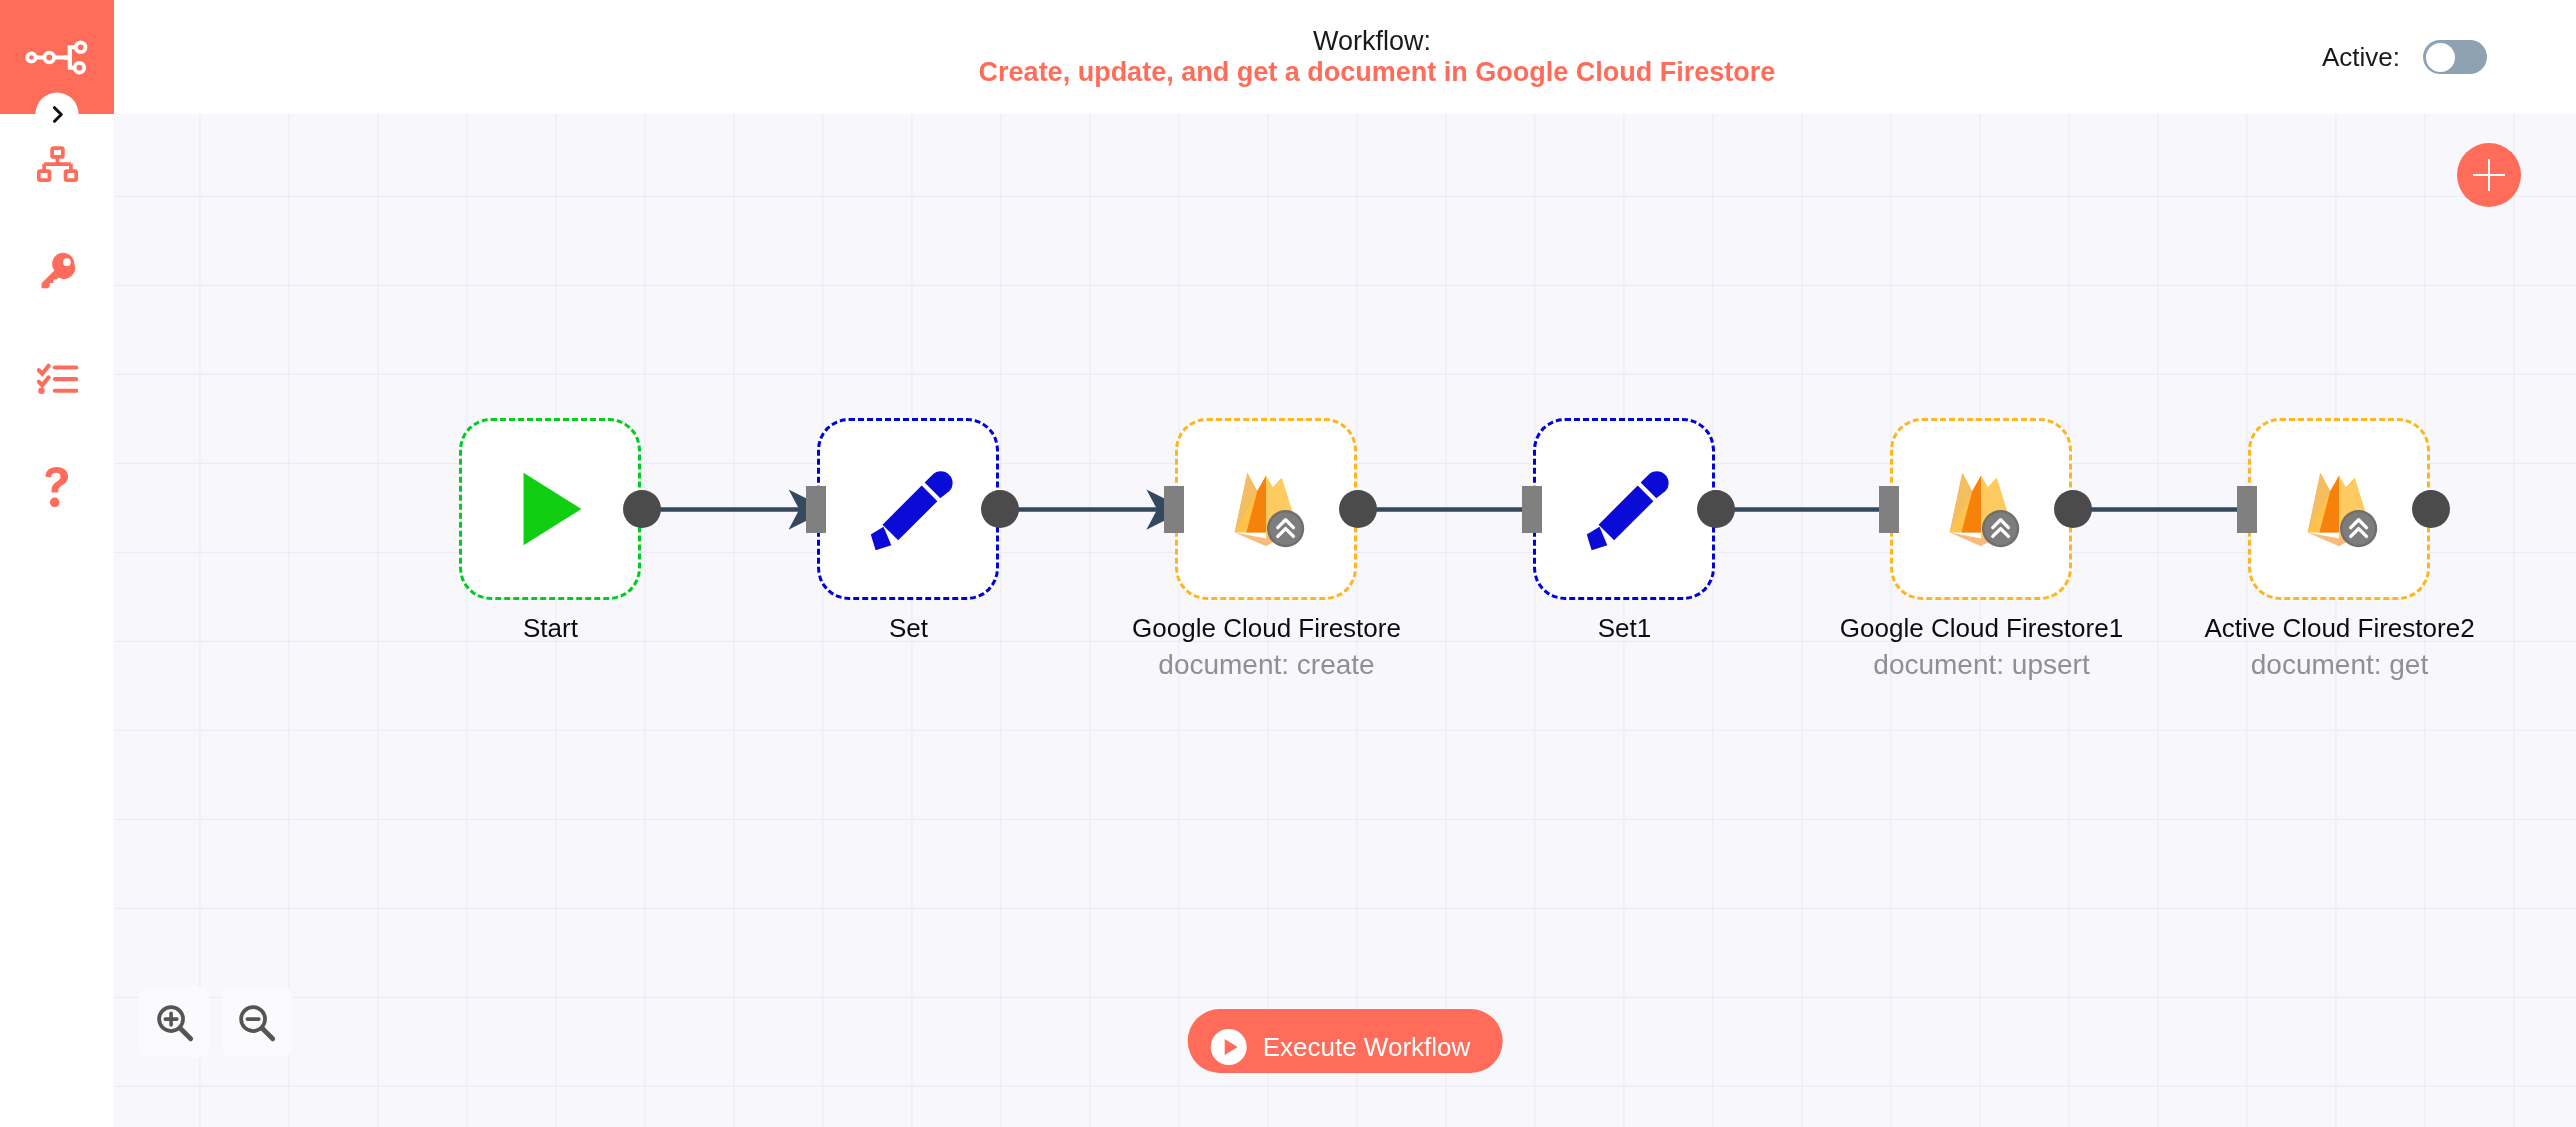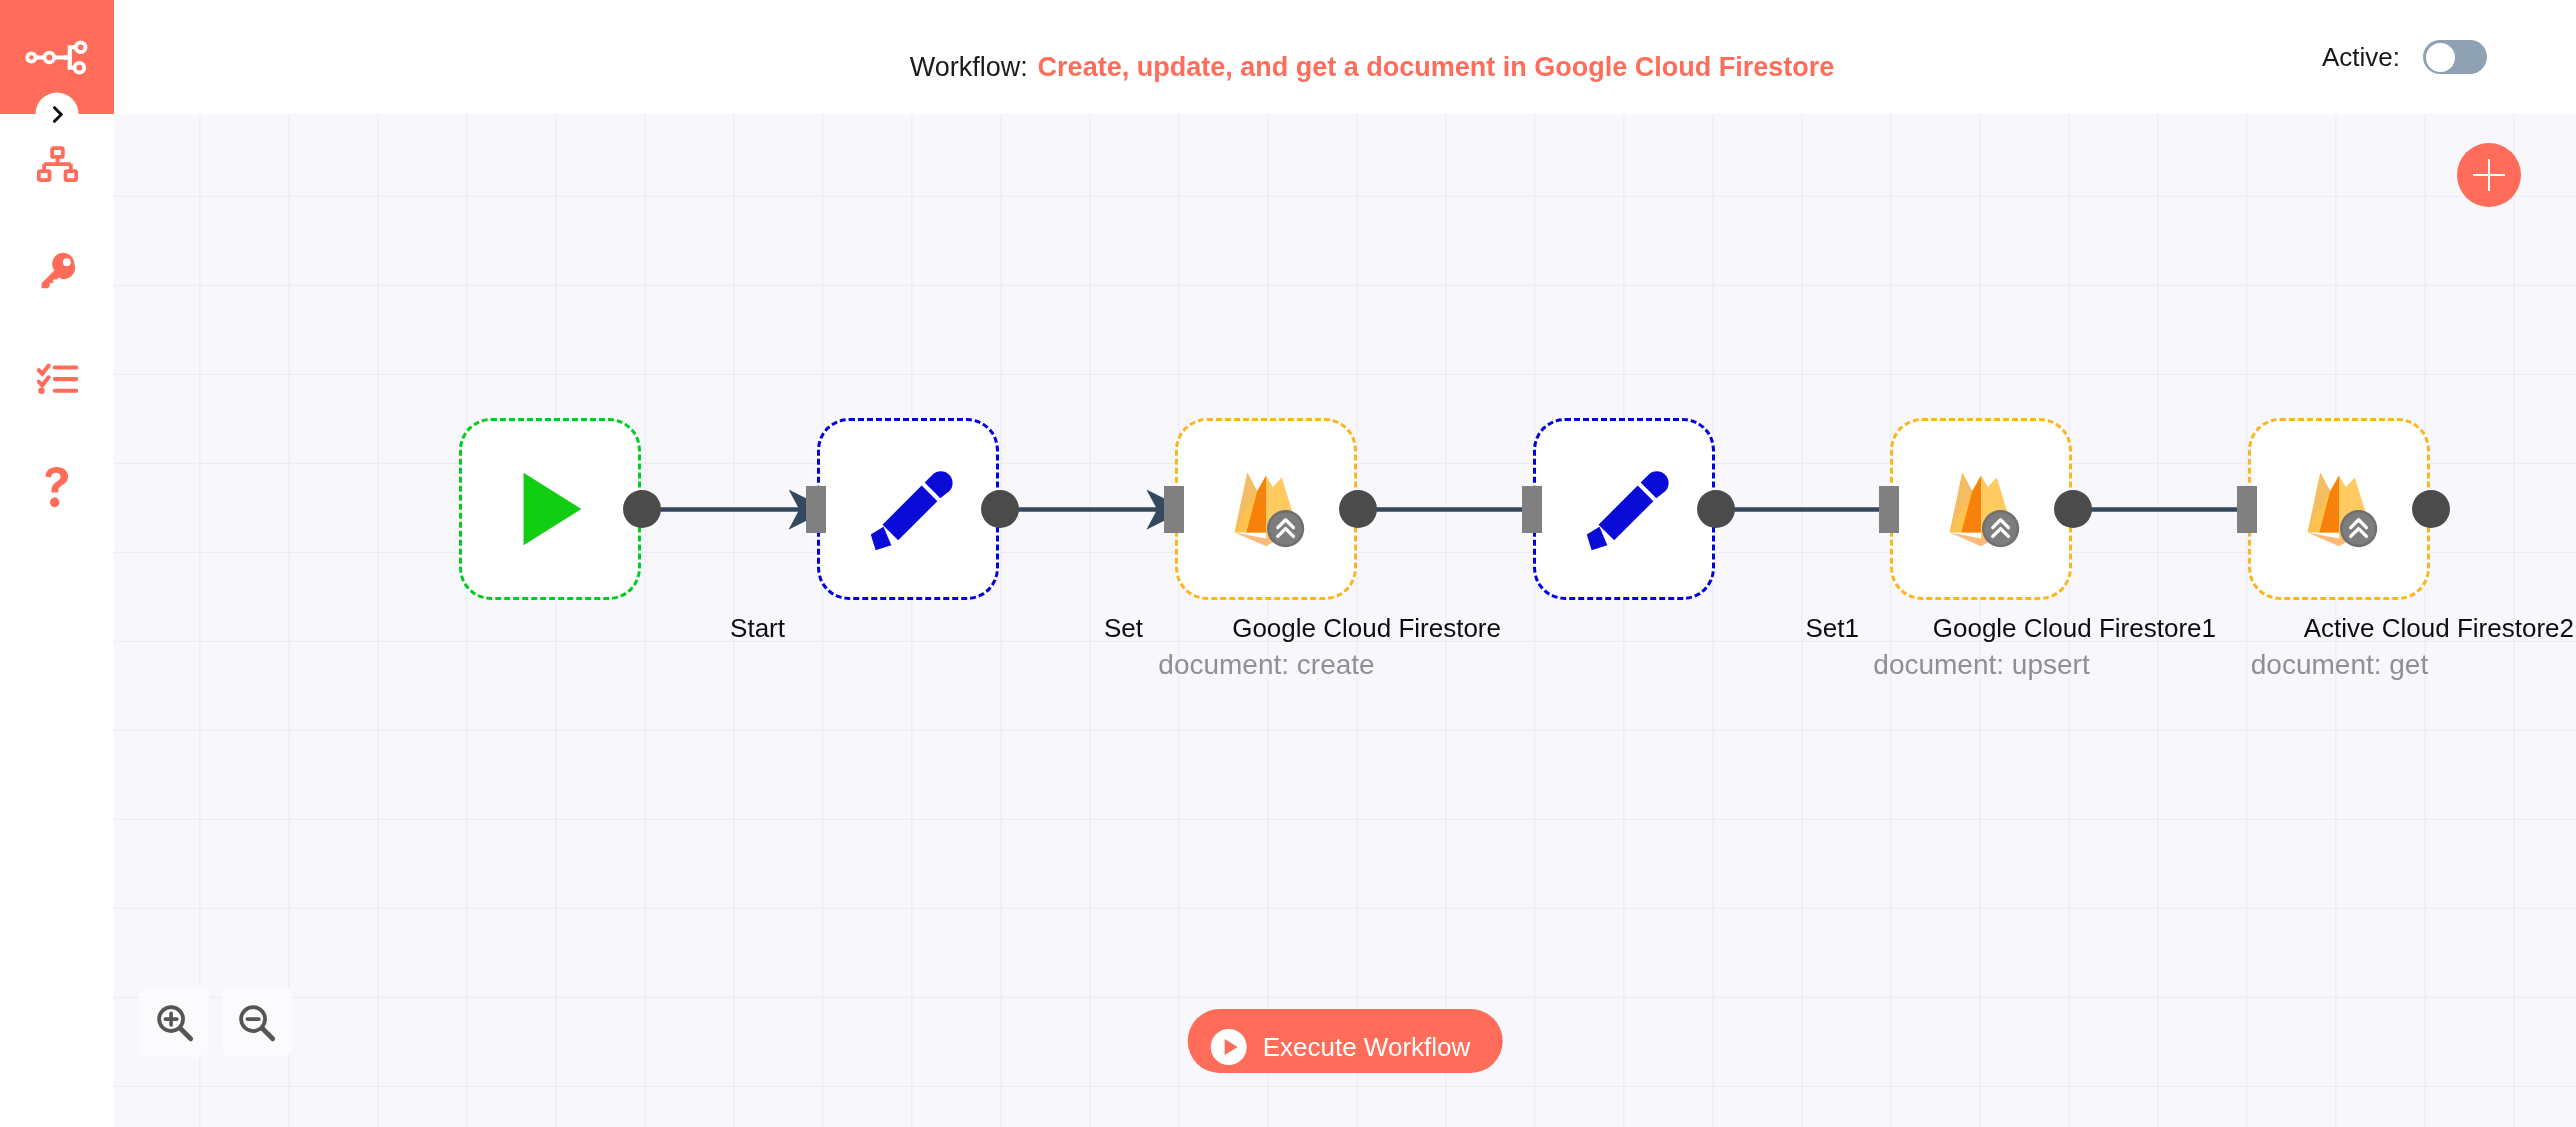--- a/index.html
+++ b/index.html
@@ -45,24 +45,25 @@
   }
   .side-item svg { display: block; }
 
   
   #header {
     position: absolute; left: 114px; top: 0;
     width: 2462px; height: 114px;
     background: #ffffff; z-index: 30;
   }
   #workflow-title-wrap {
-    position: absolute; left: 0; top: 10px; width: 2462px; height: 114px;
+    position: absolute; left: 0; top: 0; width: 2462px; height: 114px;
     display: flex; align-items: center; justify-content: center;
     padding-left: 54px;
     font-size: 27px;
+    flex-direction: column;
   }
   #wf-prefix { color: #1a1a1a; font-weight: 400; }
   #wf-name { color: #ff6d5a; font-weight: 700; margin-left: 9.8px; cursor: pointer; }
 
   #active-area {
     position: absolute; right: 89px; top: 0; height: 114px;
     display: flex; align-items: center; gap: 23px;
   }
   #active-label { font-size: 26px; color: #1a1a1a; }
   #active-toggle {
@@ -122,21 +123,21 @@
     position: absolute; width: 38px; height: 38px; border-radius: 50%;
     background: #4b4b4b; top: 72px; left: 164px; z-index: 14; cursor: pointer;
   }
   .endpoint-in {
     position: absolute; width: 19.7px; height: 47px; background: #808080;
     top: 68px; left: -10.7px; z-index: 14; cursor: pointer;
   }
 
   .node-label {
     position: absolute; top: 195px; left: -143px; width: 469px;
-    text-align: right; font-size: 26px; color: #0d0d0d;
+    text-align: center; font-size: 26px; color: #0d0d0d;
     white-space: nowrap;
   }
   .node-sublabel {
     position: absolute; top: 231px; left: -143px; width: 469px;
     text-align: center; font-size: 28px; color: #909090;
     white-space: nowrap;
   }
 
   
   #zoom-controls {

